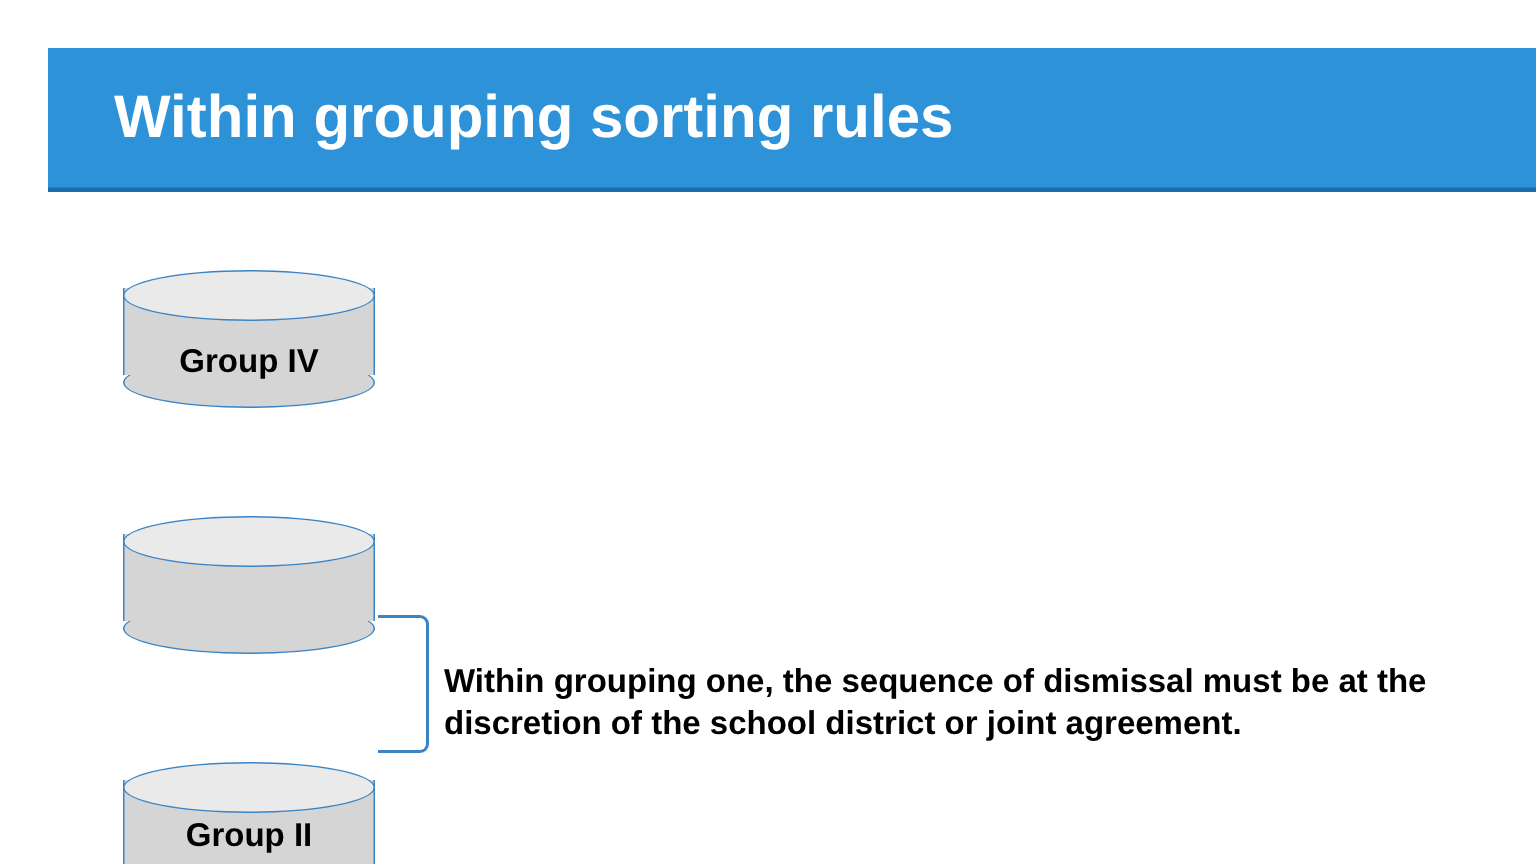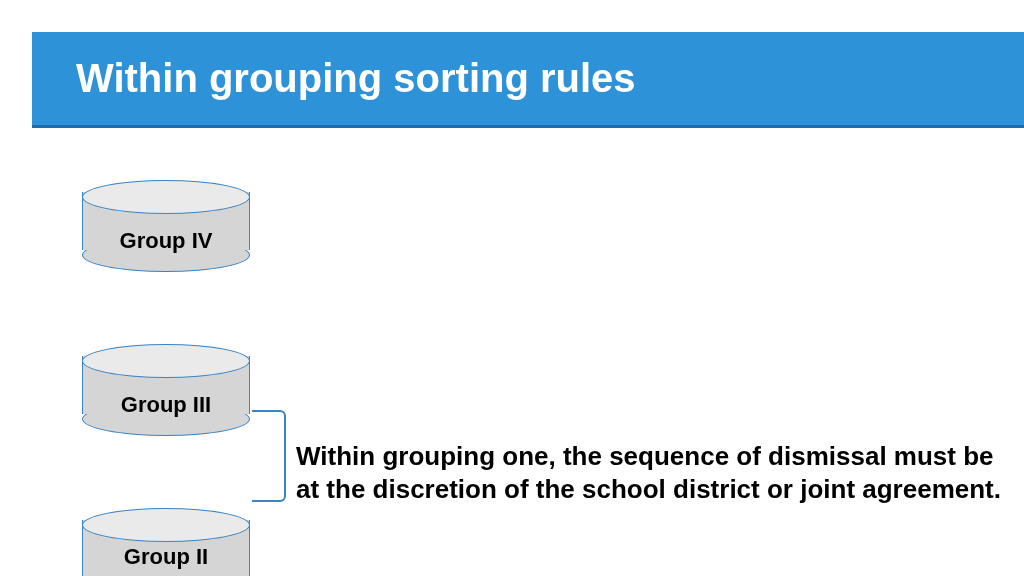--- a/index.html
+++ b/index.html
@@ -102,21 +102,21 @@
     border-bottom: 2px solid #3a84c6;
     border-radius: 6px 0 0 6px;
     transform: scaleX(-1);
   }
 
   .note {
     position: absolute;
     left: 248px;
     top: 296px;
     width: 740px;
-    font-size: 26px;
+    font-size: 22px;
     line-height: 1.28;
     color: #000;
   }
 </style>
 </head>
 <body>
 
 <div class="header">
   <h1>Within grouping sorting rules</h1>
 </div>
@@ -129,21 +129,20 @@
       <div class="ellipse bot"></div>
       <div class="body"></div>
       <div class="ellipse top"></div>
       <div class="label">Group IV</div>
     </div>
 
     <div class="cyl light c-mid1">
       <div class="ellipse bot"></div>
       <div class="body"></div>
       <div class="ellipse top"></div>
-      <div class="label">Group III</div>
     </div>
 
     <div class="cyl light c-mid2">
       <div class="ellipse bot"></div>
       <div class="body"></div>
       <div class="ellipse top"></div>
       <div class="label">Group II</div>
     </div>
 
   </div>

